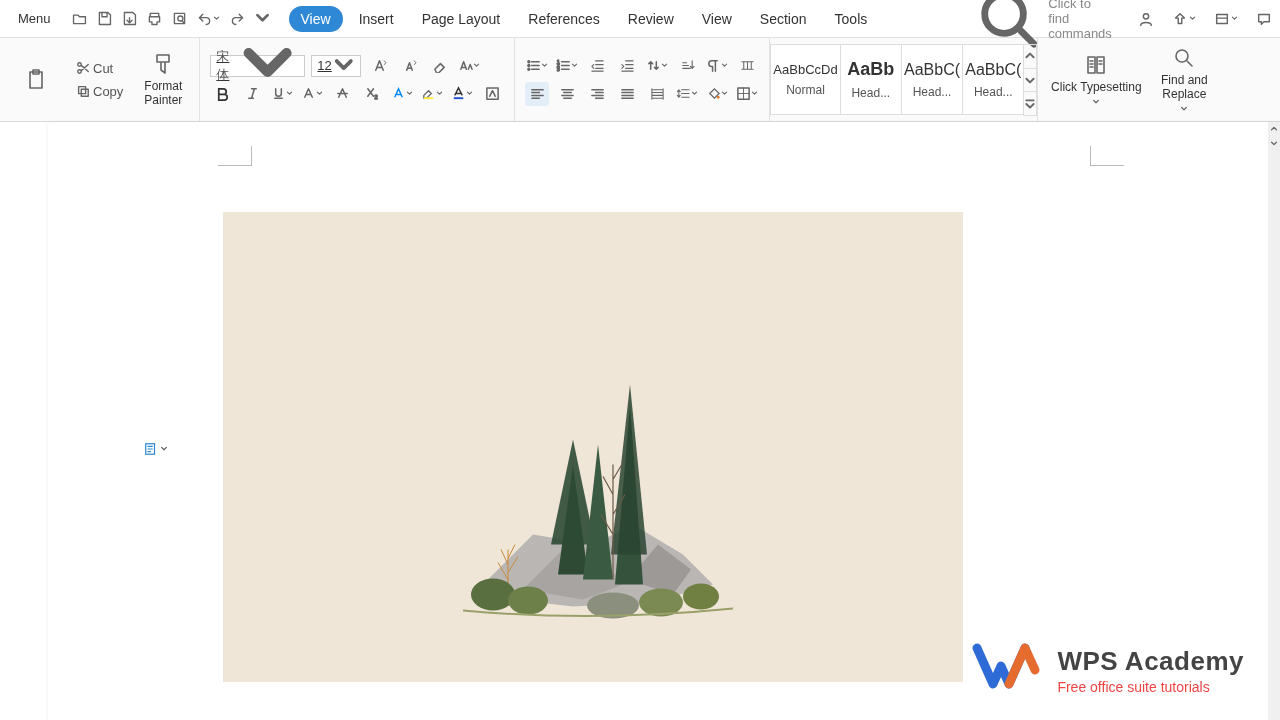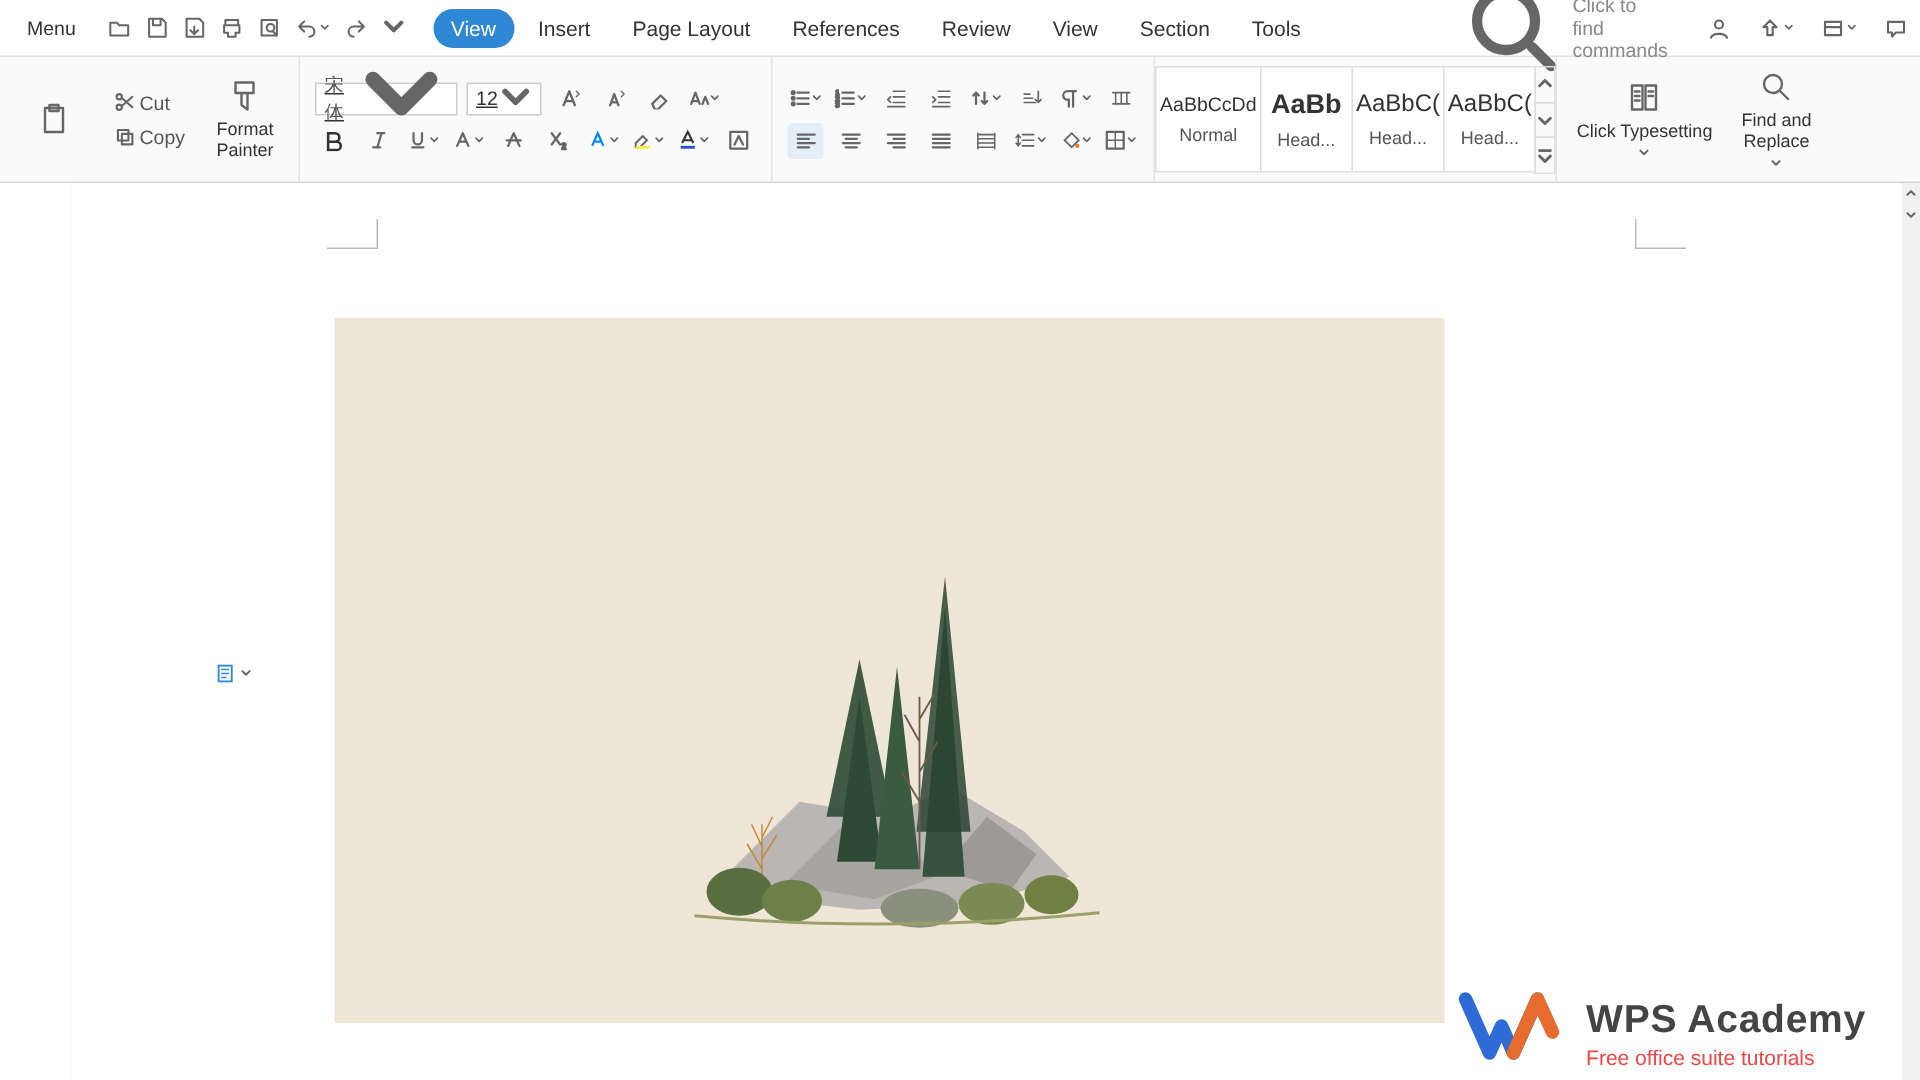--- a/index.html
+++ b/index.html
@@ -50,21 +50,21 @@
 .page-strip { width: 48px; background: #fff; }
 .page { margin-left: 0; flex: 1; background: #fff; box-shadow: 0 1px 4px rgba(0,0,0,0.08); position: relative; }
 .ruler-tick { position: absolute; top: 24px; left: 170px; width: 34px; height: 20px; border-right: 1px solid #bbb; border-bottom: 1px solid #bbb; }
 .ruler-tick.right { left: auto; right: 156px; border-right: none; border-left: 1px solid #bbb; }
 .float-handle { position: absolute; left: 96px; top: 320px; display: flex; align-items: center; gap: 2px; cursor: pointer; }
 .float-handle svg { width: 14px; height: 14px; }
 
 .illus { position: absolute; left: 175px; top: 90px; width: 740px; height: 470px; background: #f0e6d7; }
 .illus svg { position: absolute; left: 50%; top: 56%; transform: translate(-50%,-45%); }
 
-.wps-brand { position: absolute; right: 36px; bottom: 4px; display: flex; align-items: center; gap: 16px; }
+.wps-brand { position: absolute; right: 36px; bottom: 22px; display: flex; align-items: center; gap: 16px; }
 .wps-brand .txt { display: flex; flex-direction: column; }
 .wps-brand .t1 { font-size: 26px; font-weight: 600; color: #444; letter-spacing: 0.5px; }
 .wps-brand .t2 { font-size: 14px; color: #ef4444; margin-top: 2px; }
 
 .scroll-rail { position: absolute; right: 0; top: 122px; bottom: 0; width: 12px; background: #f0f0f0; }
 .scroll-rail .up, .scroll-rail .dn { height: 14px; display: flex; align-items: center; justify-content: center; cursor: pointer; }
 .scroll-rail svg { width: 8px; height: 8px; }
 
 .ic { stroke: #666; stroke-width: 1.6; fill: none; stroke-linecap: round; stroke-linejoin: round; }
 </style>

